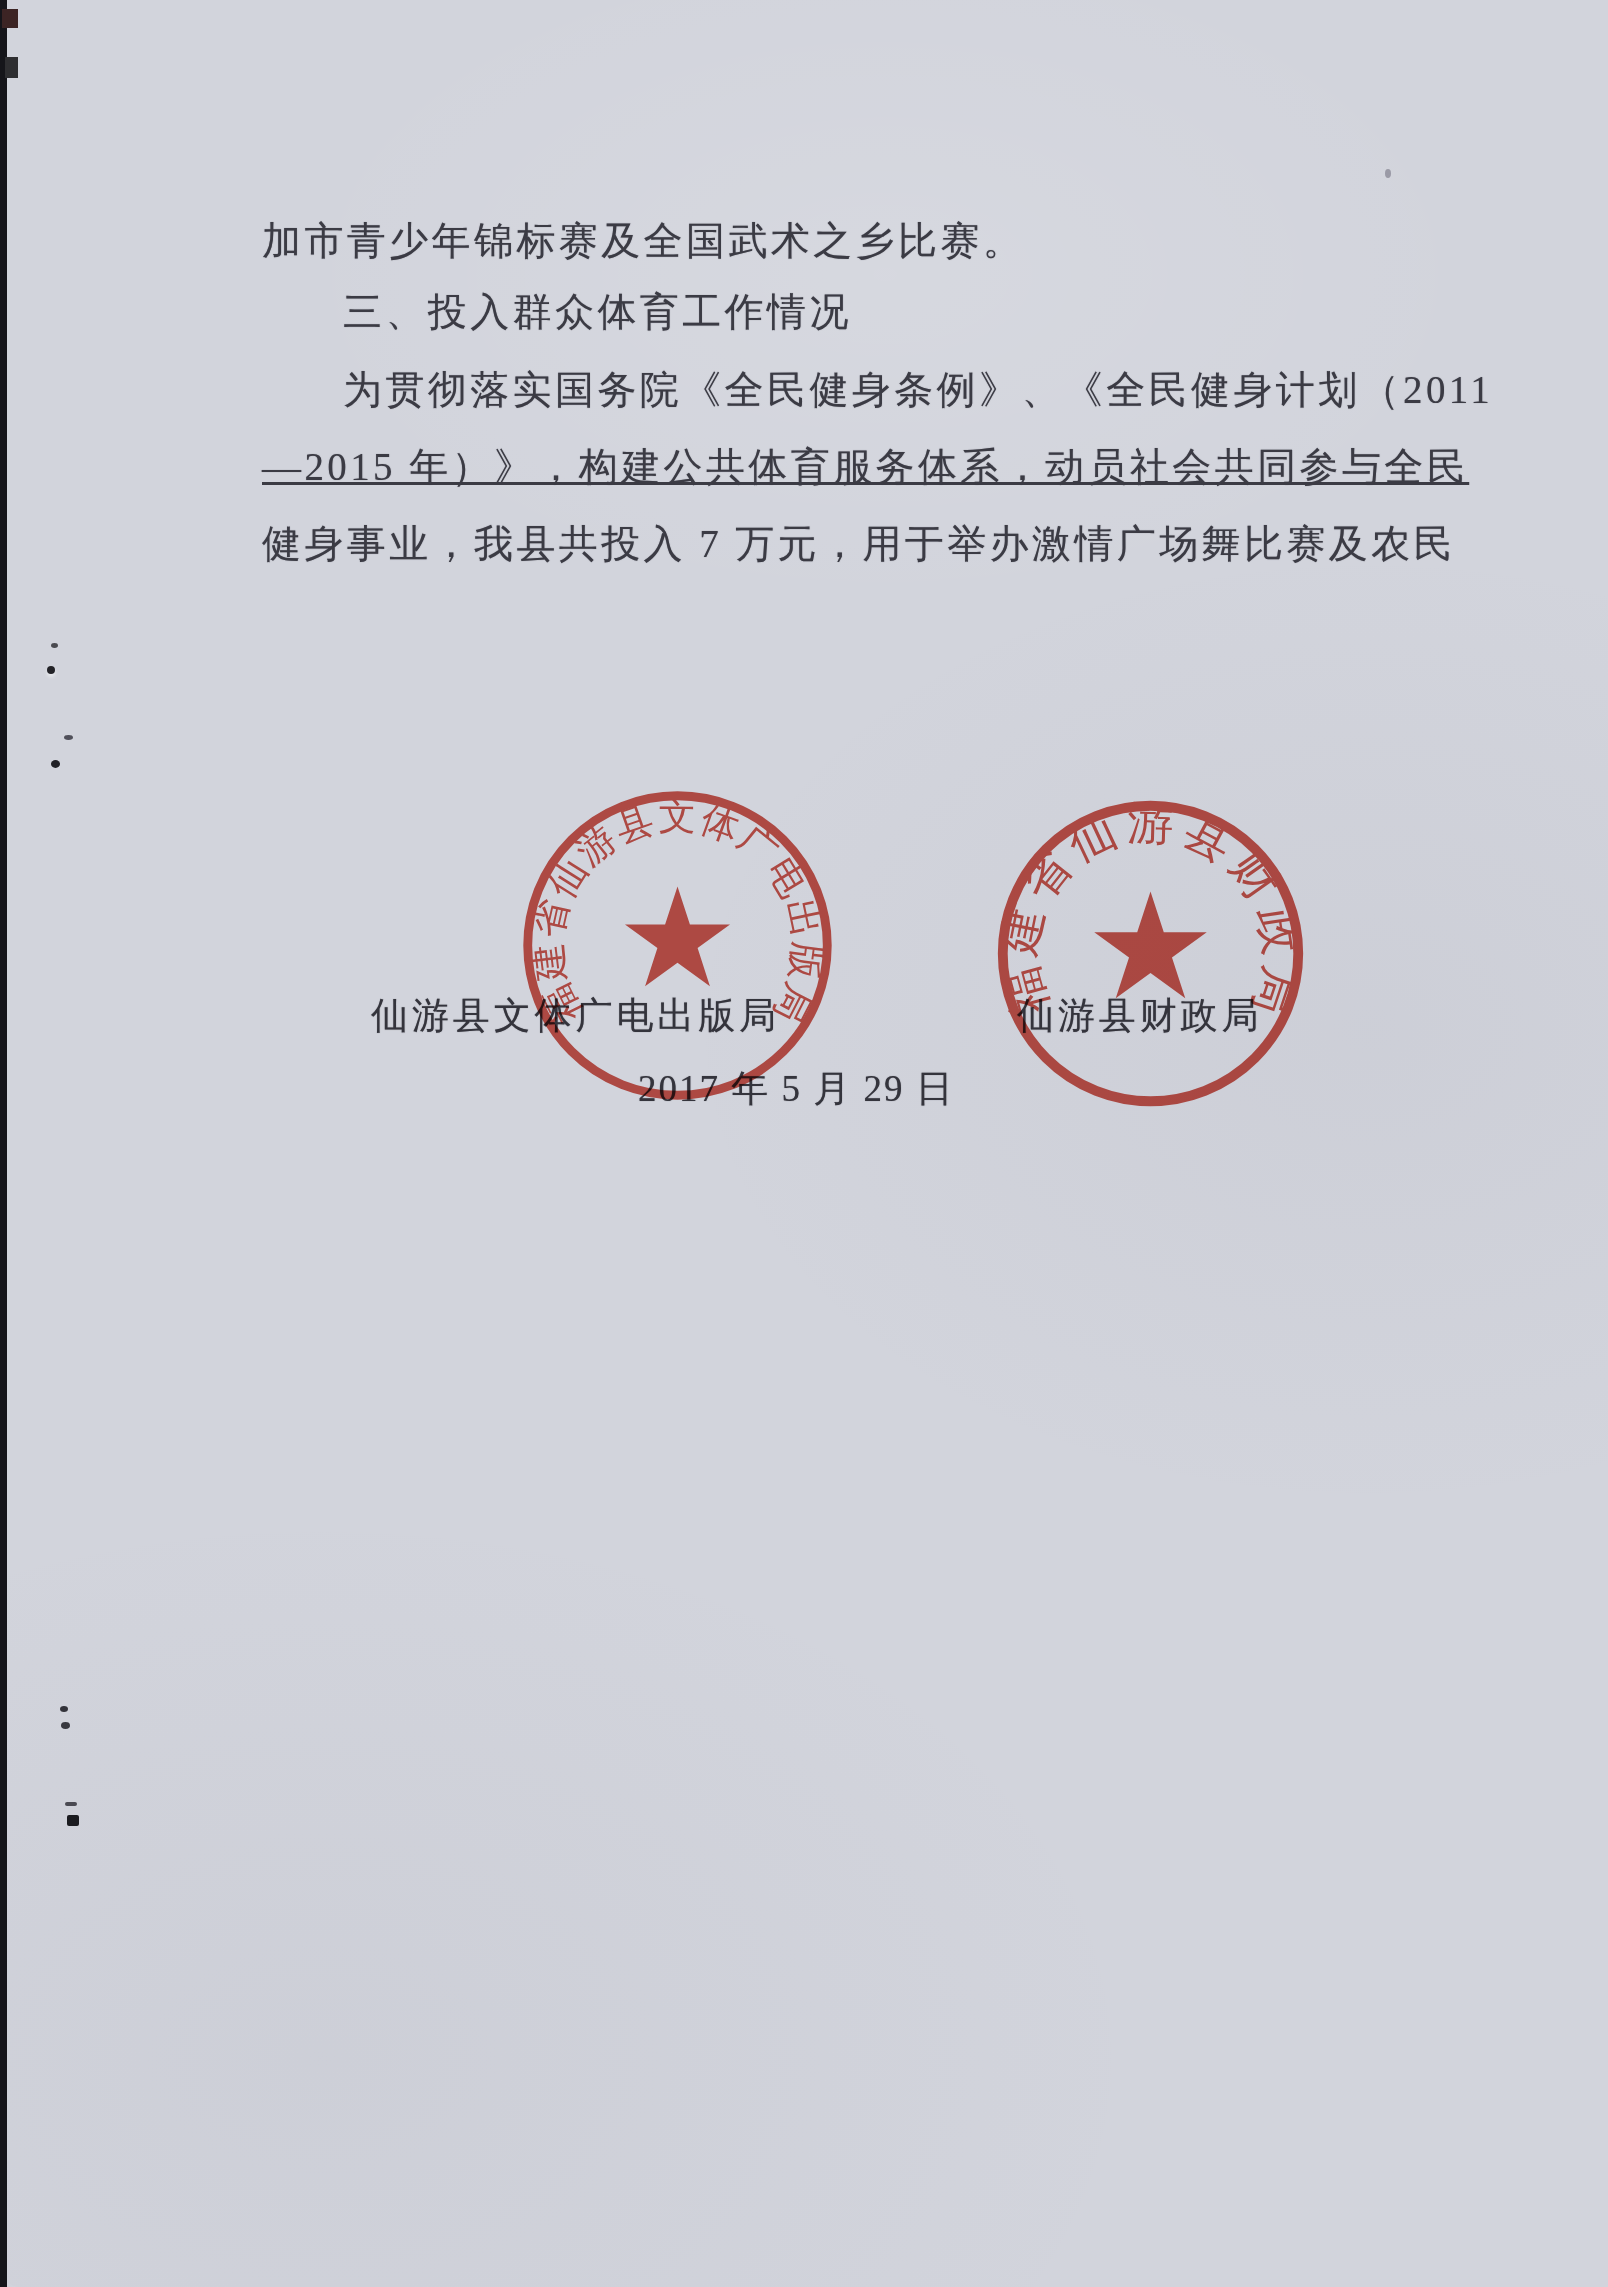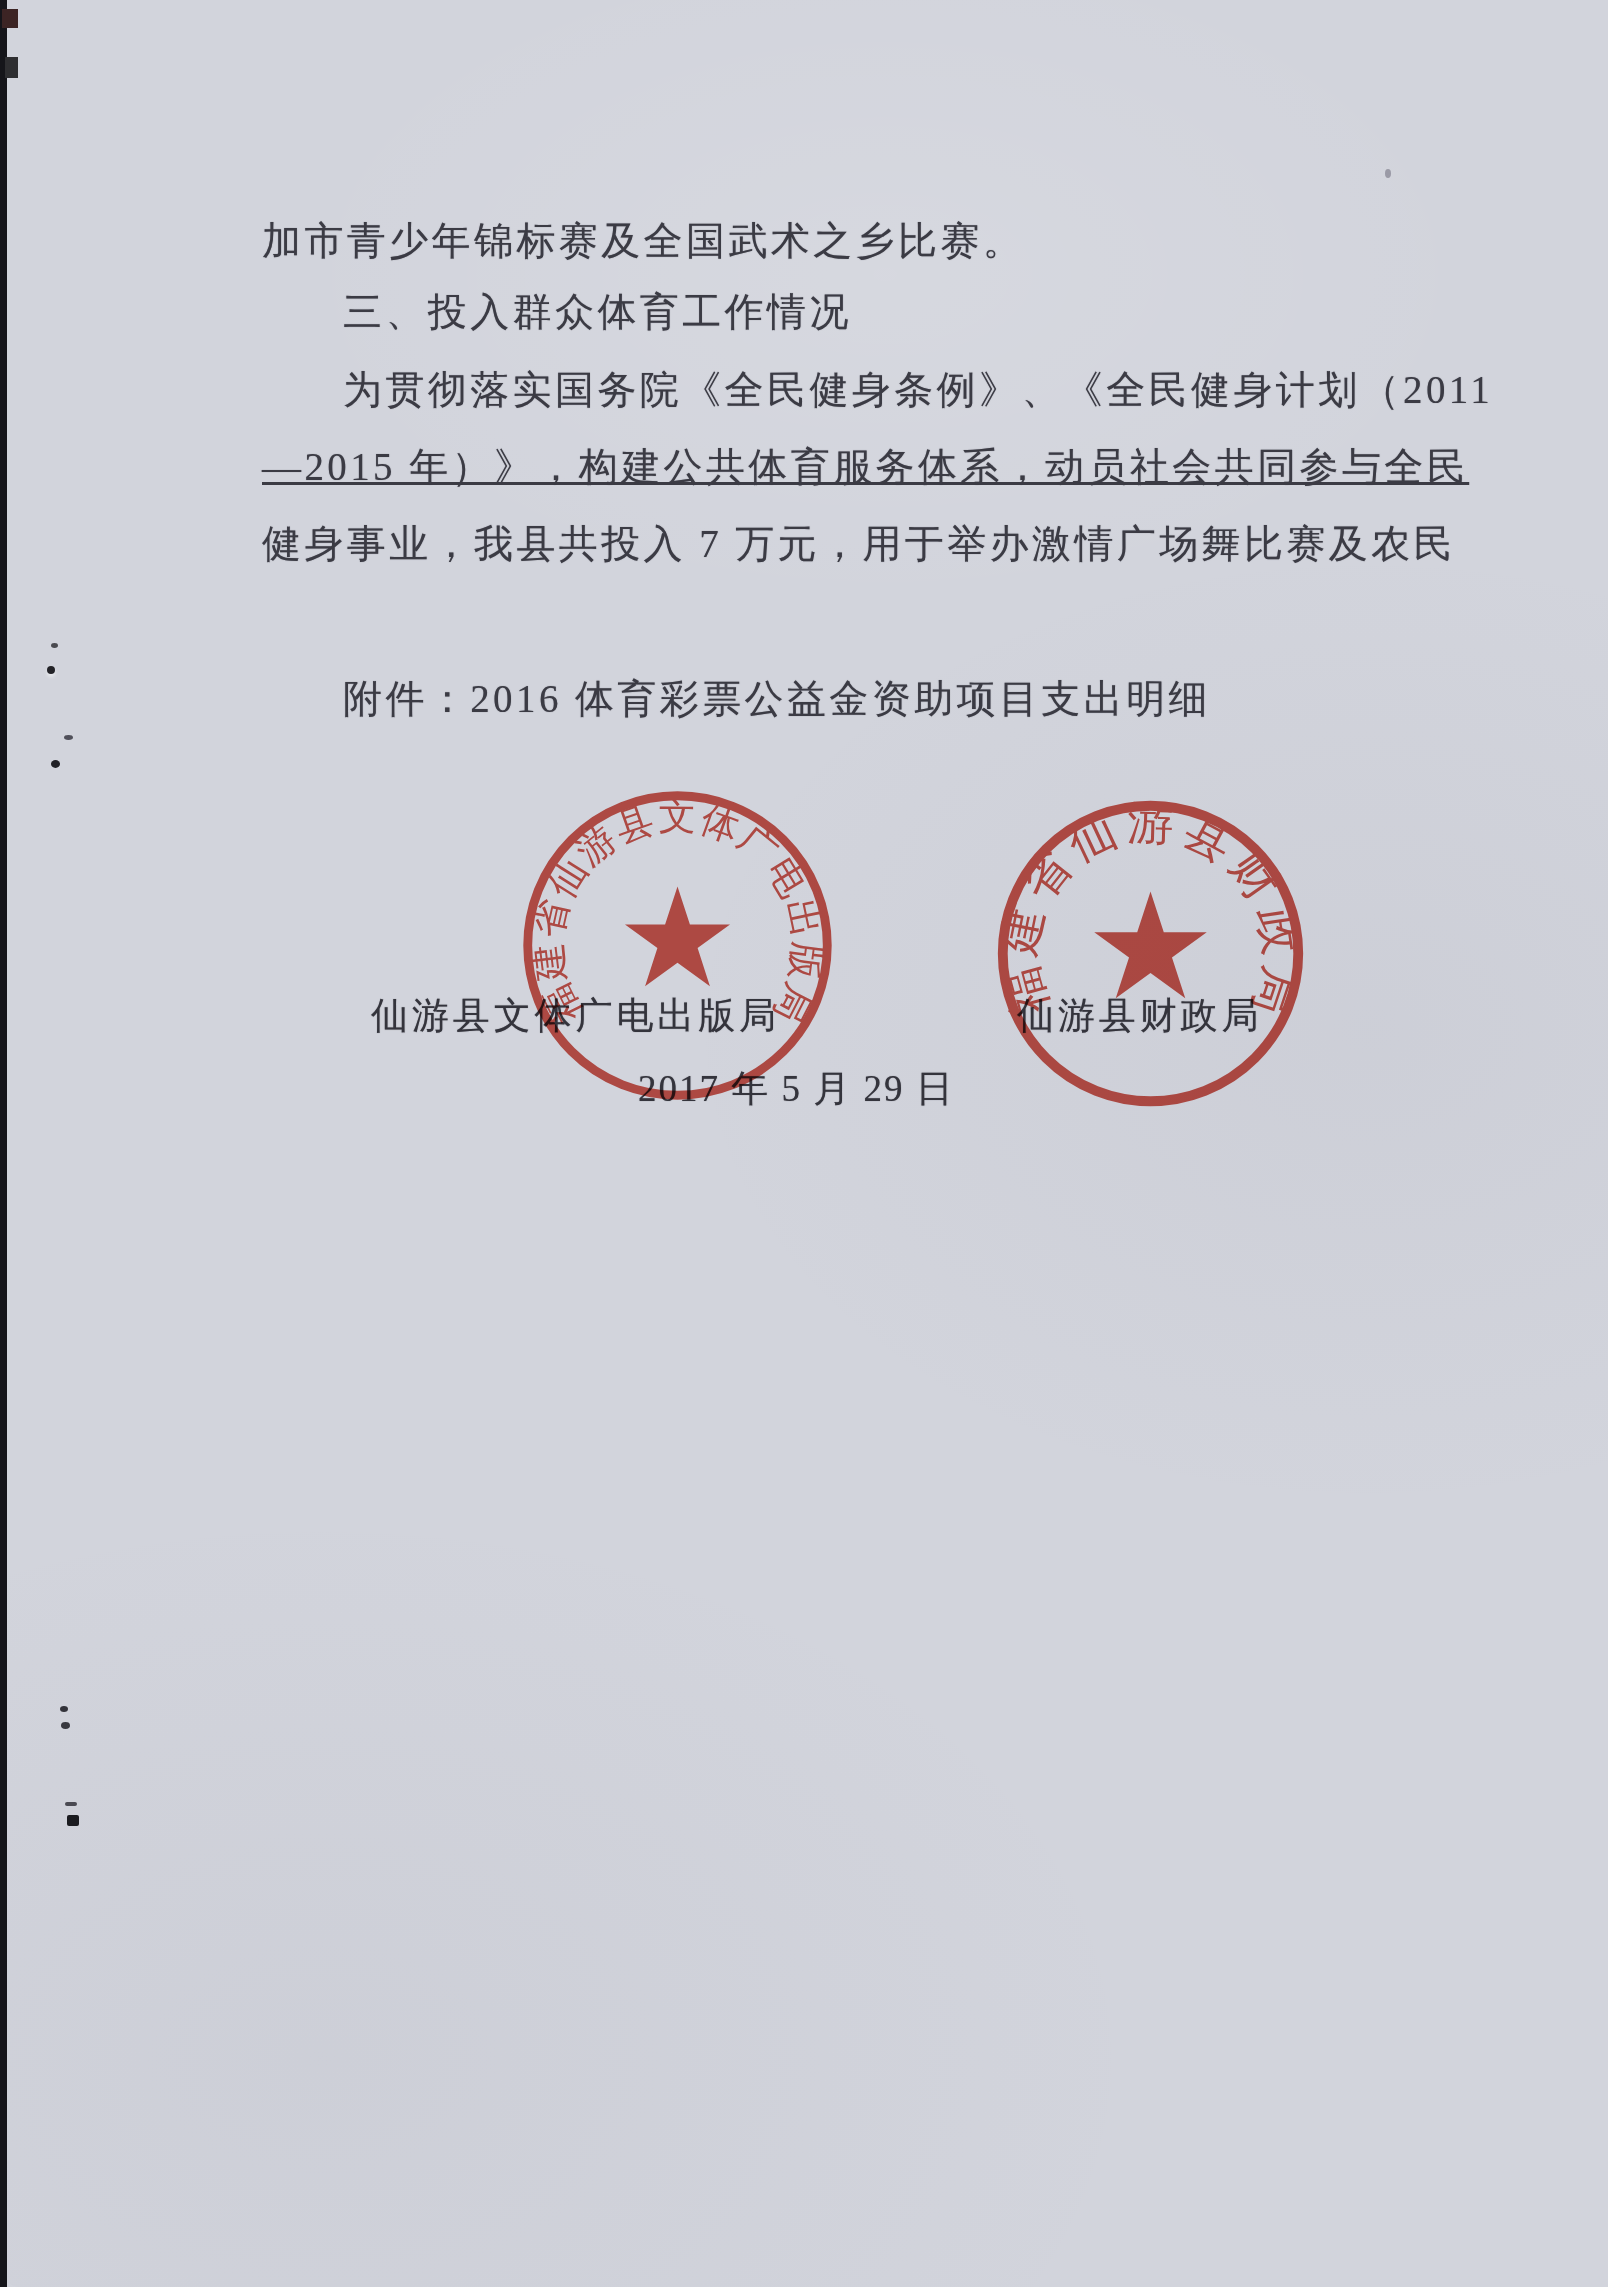--- a/index.html
+++ b/index.html
@@ -82,21 +82,20 @@
 
   <div class="edge-strip"></div>
   <div class="corner-mark1"></div>
   <div class="corner-mark2"></div>
 
   <div class="bodyline L1">加市青少年锦标赛及全国武术之乡比赛。</div>
   <div class="bodyline L2">三、投入群众体育工作情况</div>
   <div class="bodyline L3">为贯彻落实国务院《全民健身条例》、《全民健身计划（2011</div>
   <div class="bodyline L4">—2015 年）》，构建公共体育服务体系，动员社会共同参与全民</div>
   <div class="bodyline L5">健身事业，我县共投入 7 万元，用于举办激情广场舞比赛及农民</div>
-  <div class="bodyline L7">附件：2016 体育彩票公益金资助项目支出明细</div>
 
   <div class="sig sig-left">仙游县文体广电出版局</div>
   <div class="sig sig-right">仙游县财政局</div>
   <div class="sig sig-date">2017 年 5 月 29 日</div>
 
   <svg class="seal seal-left" width="335" height="335" viewBox="0 0 340 340">
     <circle cx="170" cy="170" r="152" fill="none" stroke-width="9" stroke="#c9372b"></circle>
     <path id="sealArcL" d="M 79.6 245.9 A 118 118 0 1 1 260.4 245.9" fill="none"></path>
     <text font-size="38" letter-spacing="2" fill="#c9372b">
       <textPath href="#sealArcL" startOffset="8">福建省仙游县文体广电出版局</textPath>

